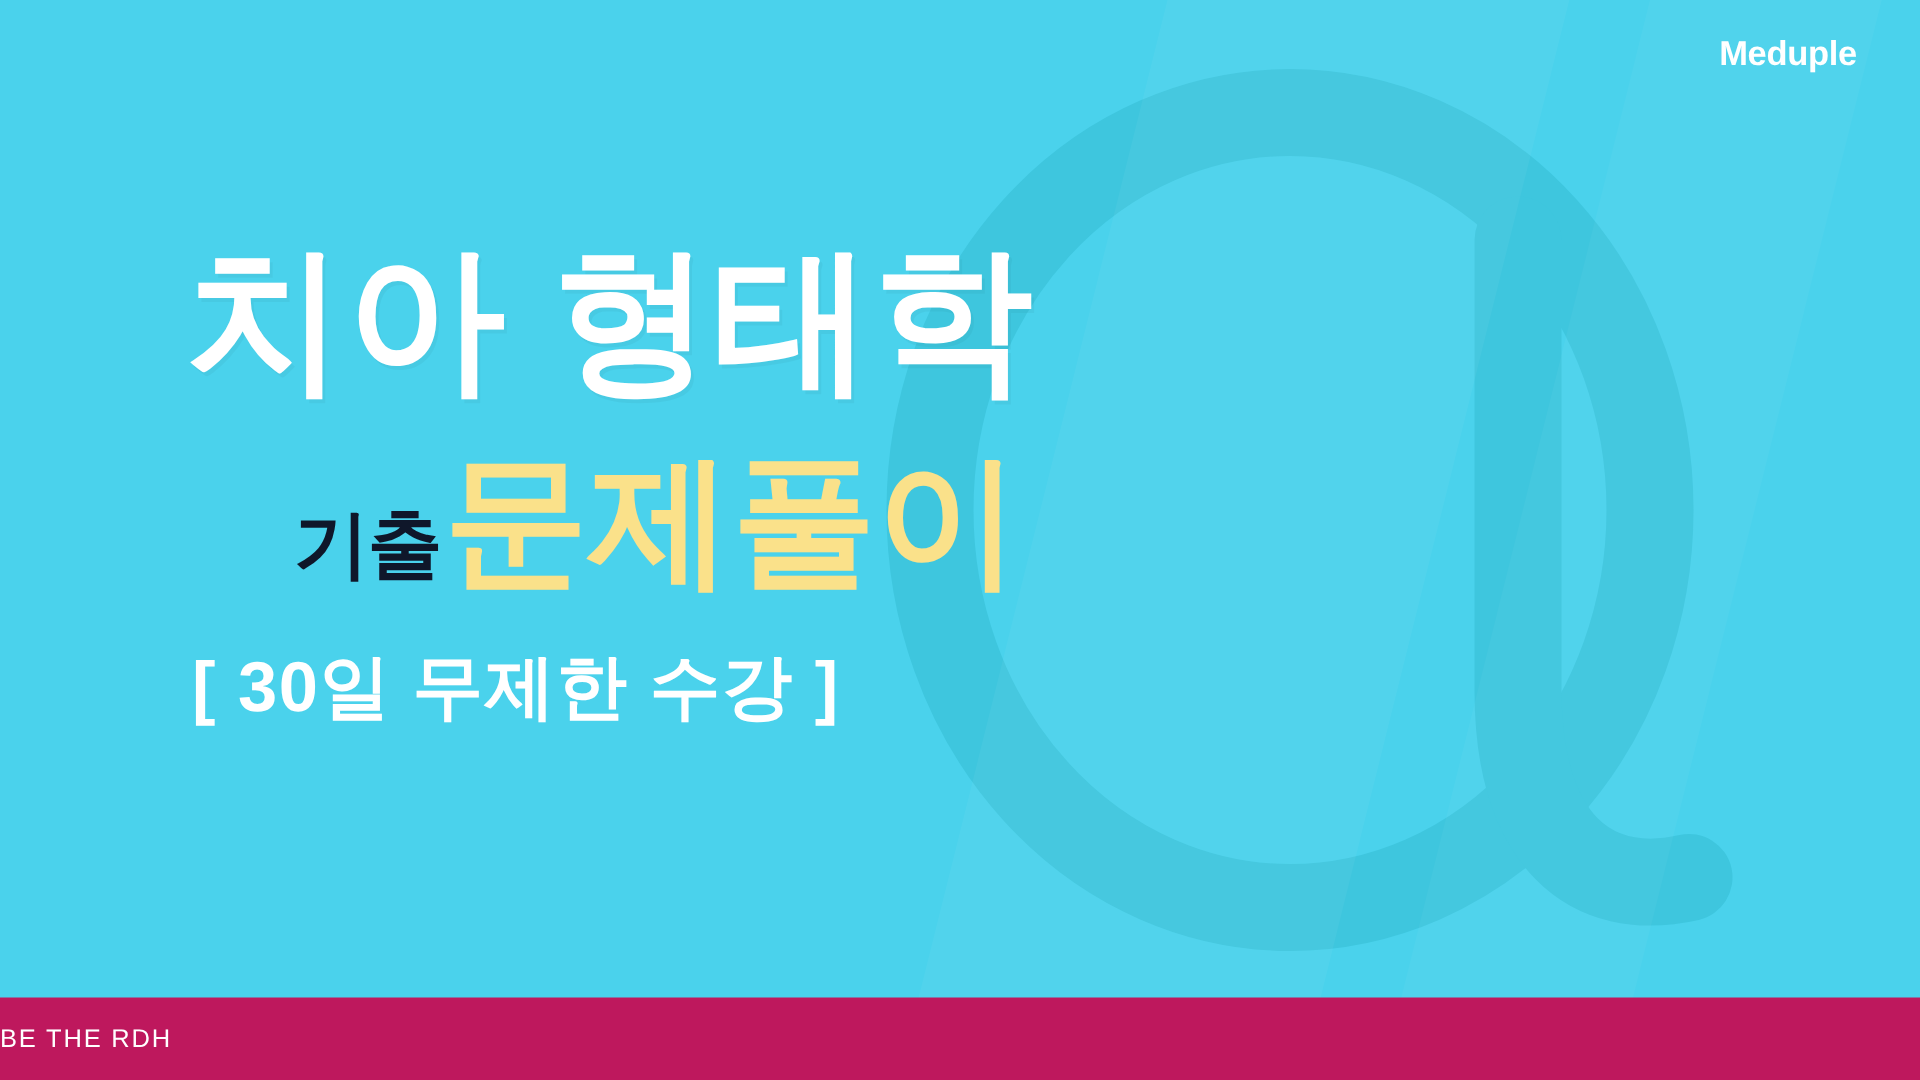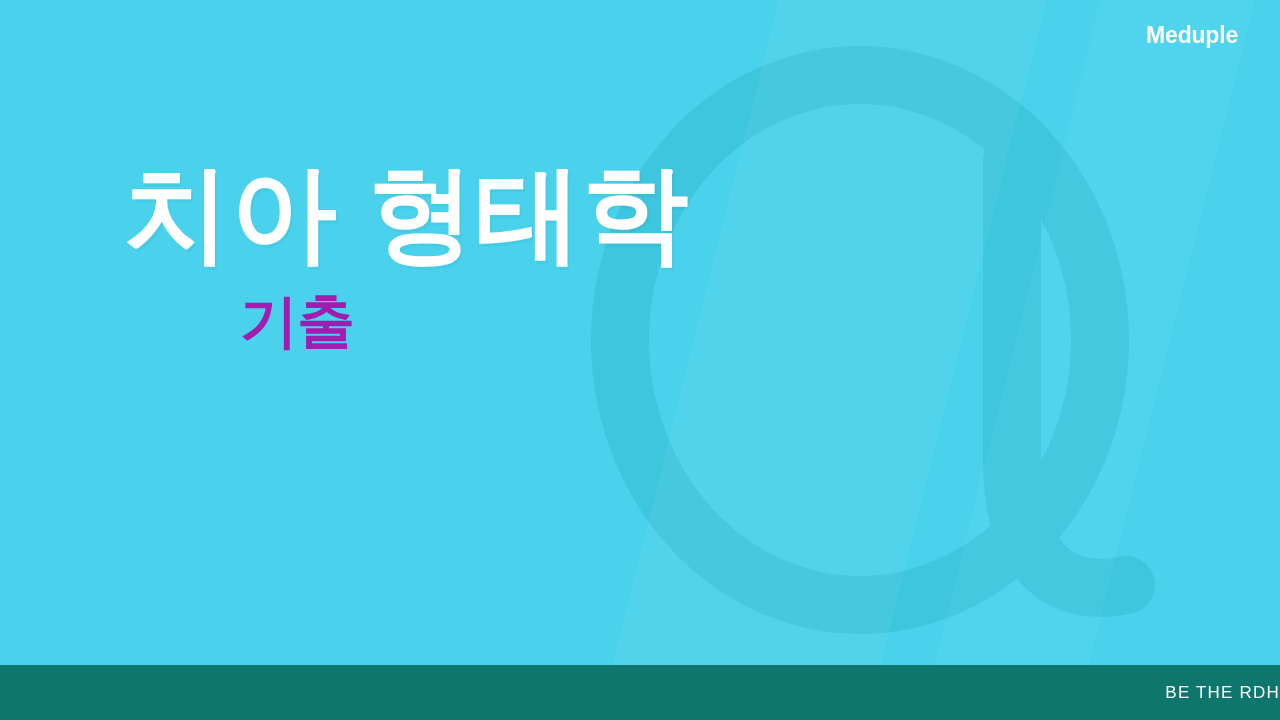--- a/index.html
+++ b/index.html
@@ -86,28 +86,27 @@
 
   .line-two {
     position: absolute;
     left: 196px;
     top: 300px;
     display: flex;
     align-items: flex-end;
     white-space: nowrap;
   }
   .kichul {
-    color: #a21caf;
-    font-size: 58px;
+    color: #0f172a;
+    font-size: 50px;
     font-weight: 700;
     line-height: 1;
     letter-spacing: -1px;
     position: relative;
     top: -8px;
-    margin-left: 44px;
   }
   .munje {
     color: #fae18a;
     font-size: 96px;
     font-weight: 700;
     line-height: 1;
     letter-spacing: 0px;
     position: relative;
     top: 0px;
     margin-left: 2px;
@@ -151,24 +150,24 @@
   .sub-two .w { color: #ffffff; }
   .sub-two .y { color: #fae18a; }
 
   
   .footer {
     position: absolute;
     left: 0;
     bottom: 0;
     width: 1280px;
     height: 55px;
-    background: #0f766e;
+    background: #be185d;
     display: flex;
     align-items: center;
-    justify-content: flex-end;
+    justify-content: flex-start;
     z-index: 6;
   }
   .footer-text {
     color: #ffffff;
     font-size: 17px;
     font-weight: 400;
     letter-spacing: 1.2px;
     line-height: 1;
     white-space: nowrap;
   }
@@ -191,23 +190,25 @@
   <div class="sheen b"></div>
 
   <div class="brand">Meduple</div>
 
   <div class="content">
 
     <div class="title-main">치아 형태학</div>
 
     <div class="line-two">
       <span class="kichul">기출</span>
+      <span class="munje">문제풀이</span>
     </div>
 
 
+    <div class="sub-one">[  30일 무제한 수강  ]</div>
 
 
   </div>
 
   <div class="footer">
     <span class="footer-text">BE THE RDH</span>
   </div>
 
 </div>
 

